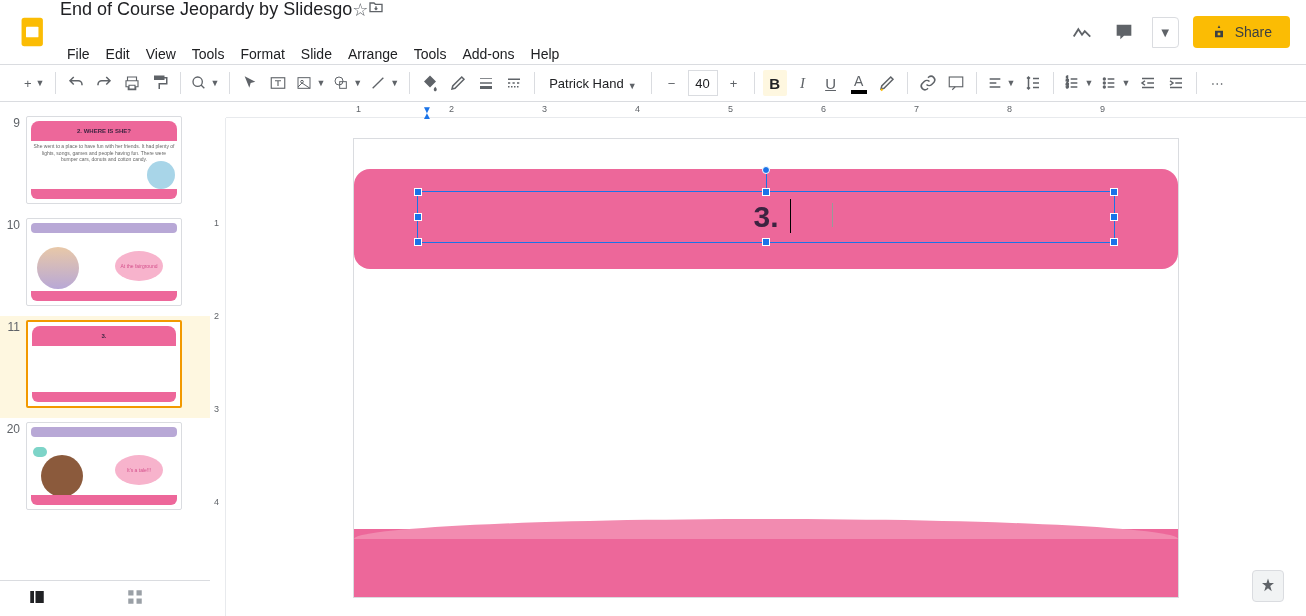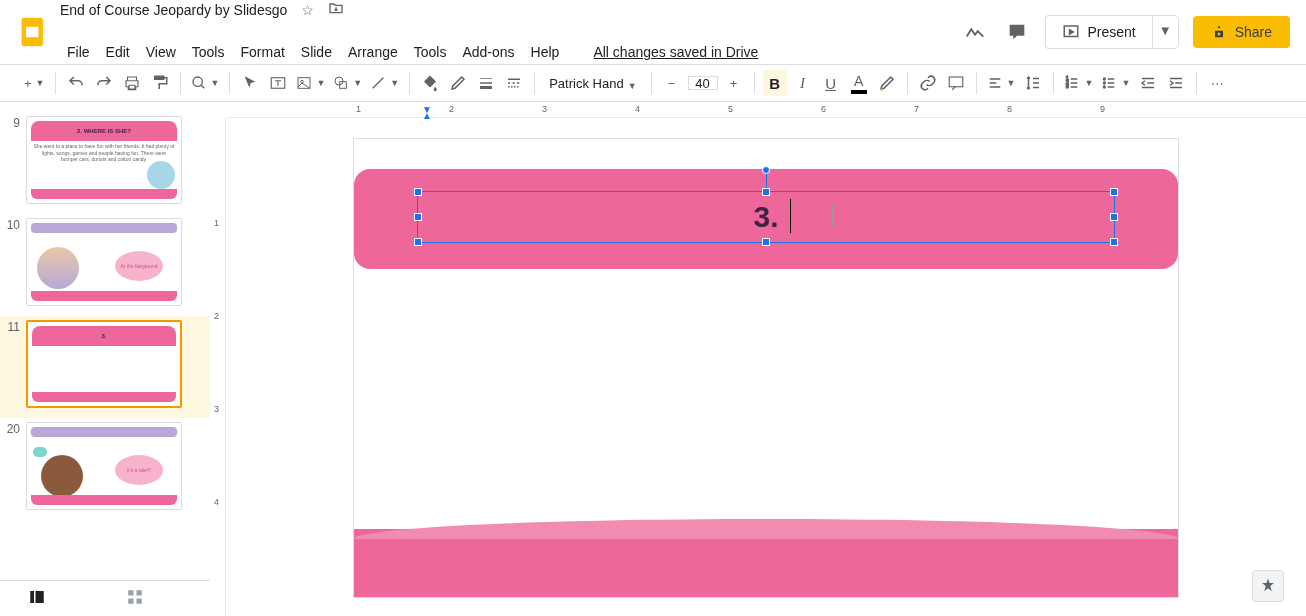--- a/index.html
+++ b/index.html
@@ -1,37 +1,37 @@
 <!DOCTYPE html>
 <html><head>
 <meta charset="utf-8">
 <style>
 *{box-sizing:border-box;margin:0;padding:0;font-family:Arial,sans-serif}
 body{background:#fff;font-size:13px;color:#5f6368;overflow:hidden}
 .header{height:64px;padding:8px 16px;display:flex;align-items:center;border-bottom:none}
 .logo{width:36px;height:36px;margin-right:8px;display:flex;align-items:center;justify-content:center}
 .logo svg{width:32px;height:32px}
 .title-area{flex:1}
-.doc-title{font-size:14px;color:#202124;display:flex;align-items:center;gap:14px}
+.doc-title{font-size:18px;color:#202124;display:flex;align-items:center;}
 .star,.folder{color:#5f6368;cursor:pointer}
 .menubar{display:flex;gap:2px;margin-top:21px}
 .menubar span{padding:4px 7px;color:#202124;border-radius:4px;cursor:pointer;font-size:14px}
 .save-status{margin-left:18px;color:#5f6368;text-decoration:underline;font-size:14px}
 .header-right{display:flex;align-items:center;gap:14px}
 .present-group{display:flex}
 .present-btn{display:flex;align-items:center;gap:8px;padding:7px 16px;border:1px solid #dadce0;border-right:none;border-radius:4px 0 0 4px;background:#fff;color:#202124;cursor:pointer;font-size:14px}
 .present-drop{padding:7px 6px;border:1px solid #dadce0;border-radius:0 4px 4px 0;background:#fff;cursor:pointer}
 .share-btn{display:flex;align-items:center;gap:8px;padding:8px 18px;background:#fbbc04;border-radius:4px;color:#3c4043;font-weight:500;cursor:pointer;font-size:14px}
 .icon-btn{width:28px;height:28px;display:flex;align-items:center;justify-content:center;color:#5f6368;cursor:pointer}
 .toolbar{height:38px;border-top:1px solid #dadce0;border-bottom:1px solid #dadce0;display:flex;align-items:center;padding:0 22px;gap:4px}
 .tbtn{min-width:24px;height:26px;display:flex;align-items:center;justify-content:center;color:#5f6368;cursor:pointer;border-radius:2px;padding:0 2px}
 .tbtn.bold-active{background:#fef7e0;color:#202124;font-weight:bold}
 .sep{width:1px;height:22px;background:#dadce0;margin:0 4px}
 .font-name{min-width:78px;padding:0 6px;font-size:13px;color:#202124;display:flex;align-items:flex-end;justify-content:space-between;cursor:pointer}
-.font-size{width:30px;height:14px;border:1px solid #dadce0;text-align:center;font-size:13px;color:#202124}
+.font-size{width:30px;height:26px;border:1px solid #dadce0;text-align:center;font-size:13px;color:#202124}
 .drop-arr{font-size:9px;margin-left:4px;color:#5f6368}
 .color-under{height:4px;width:16px;margin-top:1px}
 .main{display:flex;height:calc(100vh - 102px)}
 .filmstrip{width:210px;background:#fff;overflow-y:auto;padding:10px 0}
 .slide-item{display:flex;padding:4px 10px 10px 6px}
 .slide-num{width:20px;text-align:right;padding-right:6px;font-size:12px;color:#5f6368}
 .thumb{width:156px;height:88px;border:1px solid #dadce0;border-radius:2px;background:#fff;overflow:hidden;position:relative;cursor:pointer}
 .slide-item.selected{background:#fef7e0}
 .slide-item.selected .thumb{border:2px solid #f29900}
 .th-header{height:20px;background:#ed679a;border-radius:8px 8px 0 0;margin:4px;display:flex;align-items:center;justify-content:center;color:#3c2340;font-size:6px;font-weight:bold}
@@ -88,42 +88,34 @@
       <span>File</span>
       <span>Edit</span>
       <span>View</span>
       <span>Tools</span>
       <span>Format</span>
       <span>Slide</span>
       <span>Arrange</span>
       <span>Tools</span>
       <span>Add-ons</span>
       <span>Help</span>
-      <span class="save-status">All changes saved in Drive</span>
     </div>
   </div>
   <div class="header-right">
     <div class="icon-btn">
         <svg width="22" height="22" viewBox="0 0 24 24" fill="none" stroke="#5f6368" stroke-width="2">
           <path d="M3 17l5-8 4 6 3-4 6 6"></path>
         </svg>
       </div>
     <div class="icon-btn">
         <svg width="22" height="22" viewBox="0 0 24 24" fill="#5f6368">
           <path d="M20 4H4v12h4v4l4-4h8z"></path>
         </svg>
       </div>
     <div class="present-group">
-      <div class="present-btn">
-          <svg width="18" height="18" viewBox="0 0 24 24" fill="none" stroke="#5f6368" stroke-width="2">
-            <rect x="3" y="4" width="18" height="14"></rect>
-            <path d="M10 9l5 3-5 3z" fill="#5f6368"></path>
-          </svg>
-          <span>Present</span>
-        </div>
       <div class="present-drop">▼</div>
     </div>
     <div class="share-btn">
         <svg width="16" height="16" viewBox="0 0 24 24" fill="#3c4043">
           <path d="M12 2l-2 4h4zM6 10h12v10H6z"></path>
           <rect x="10" y="13" width="4" height="4" fill="#fbbc04"></rect>
         </svg>
         <span>Share</span>
       </div>
   </div>

